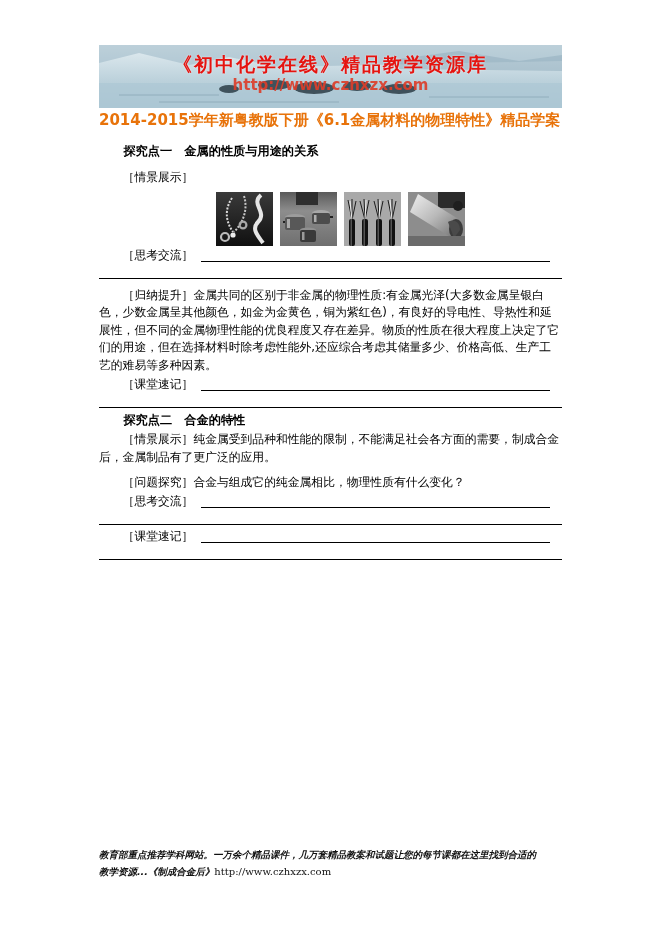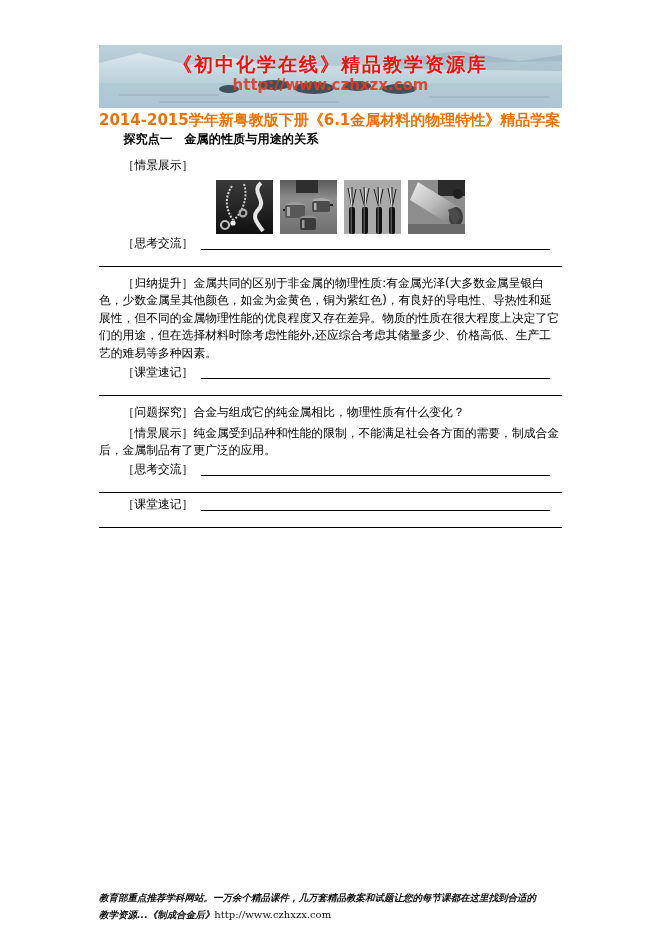--- a/index.html
+++ b/index.html
@@ -14,35 +14,35 @@
   .site-title{font-family:"DejaVu Serif","Liberation Serif",serif;font-weight:bold;
               font-size:19px;line-height:25px;margin-top:7px;color:#e51410;
               letter-spacing:2px;text-shadow:0 0 2px rgba(255,255,255,.7);}
   .site-url{font-weight:bold;font-size:15px;line-height:17px;color:rgba(219,62,42,.92);}
 
   
   .doc-title{margin-top:2px;font-size:15px;font-weight:bold;color:#e8730a;
              line-height:21px;white-space:nowrap;}
 
   
-  .h-exp{font-size:12.2px;font-weight:bold;line-height:16px;text-indent:2em;}
+  .h-exp{margin-top:12px;font-size:12.2px;font-weight:bold;line-height:16px;text-indent:2em;}
   .para{font-size:11.8px;line-height:17.5px;text-indent:2em;margin-top:8px;}
   .para.mt{margin-top:8px;}
   .row{display:flex;align-items:flex-start;font-size:11.8px;line-height:17.5px;margin-top:1px;}
   .row .lbl{white-space:nowrap;padding-left:2em;}
   .blank{flex:1;height:14px;border-bottom:1px solid #000;margin:0 12px 3px 8px;}
   .fullline{height:13px;border-bottom:1px solid #000;margin-bottom:3px;}
 
   
   .photos{display:flex;gap:7px;margin:5px 0 0 117px;}
   .photo{width:57px;height:54px;display:block;}
 
   
   .footer{position:absolute;left:99px;top:846px;width:478px;
-          font-size:9.5px;font-weight:bold;font-style:italic;line-height:17px;color:#111;margin-top:43px;}
+          font-size:9.5px;font-weight:bold;font-style:italic;line-height:17px;color:#111;}
   .footer .url{font-family:"DejaVu Serif","Liberation Serif",serif;
                font-style:normal;font-weight:normal;font-size:10px;}
 </style>
 </head>
 <body>
 
 <div class="page">
   <div class="content">
 
     <div class="banner">
@@ -175,24 +175,25 @@
     <div class="fullline"></div>
 
     <div class="para"><span>［归纳提升］</span><span>金属共同的区别于非金属的物理性质:有金属光泽(大多数金属呈银白色，少数金属呈其他颜色，如金为金黄色，铜为紫红色)，有良好的导电性、导热性和延展性，但不同的金属物理性能的优良程度又存在差异。物质的性质在很大程度上决定了它们的用途，但在选择材料时除考虑性能外,还应综合考虑其储量多少、价格高低、生产工艺的难易等多种因素。</span></div>
 
     <div class="row" style="margin-top:2px;">
       <span class="lbl">［课堂速记］</span>
       <span class="blank"></span>
     </div>
     <div class="fullline"></div>
 
+    <div class="h-exp" style="margin-top:4px;">探究点二　合金的特性</div>
+
+    <div class="para" style="margin-top:3px;"><span>［情景展示］</span><span>纯金属受到品种和性能的限制，不能满足社会各方面的需要，制成合金后，金属制品有了更广泛的应用。</span></div>
 
     <div class="para"><span>［问题探究］</span><span>合金与组成它的纯金属相比，物理性质有什么变化？</span></div>
-
-    <div class="para" style="margin-top:3px;"><span>［情景展示］</span><span>纯金属受到品种和性能的限制，不能满足社会各方面的需要，制成合金后，金属制品有了更广泛的应用。</span></div>
 
     <div class="row">
       <span class="lbl">［思考交流］</span>
       <span class="blank"></span>
     </div>
     <div class="fullline"></div>
 
 
     <div class="row" style="margin-top:2px;">
       <span class="lbl">［课堂速记］</span>

